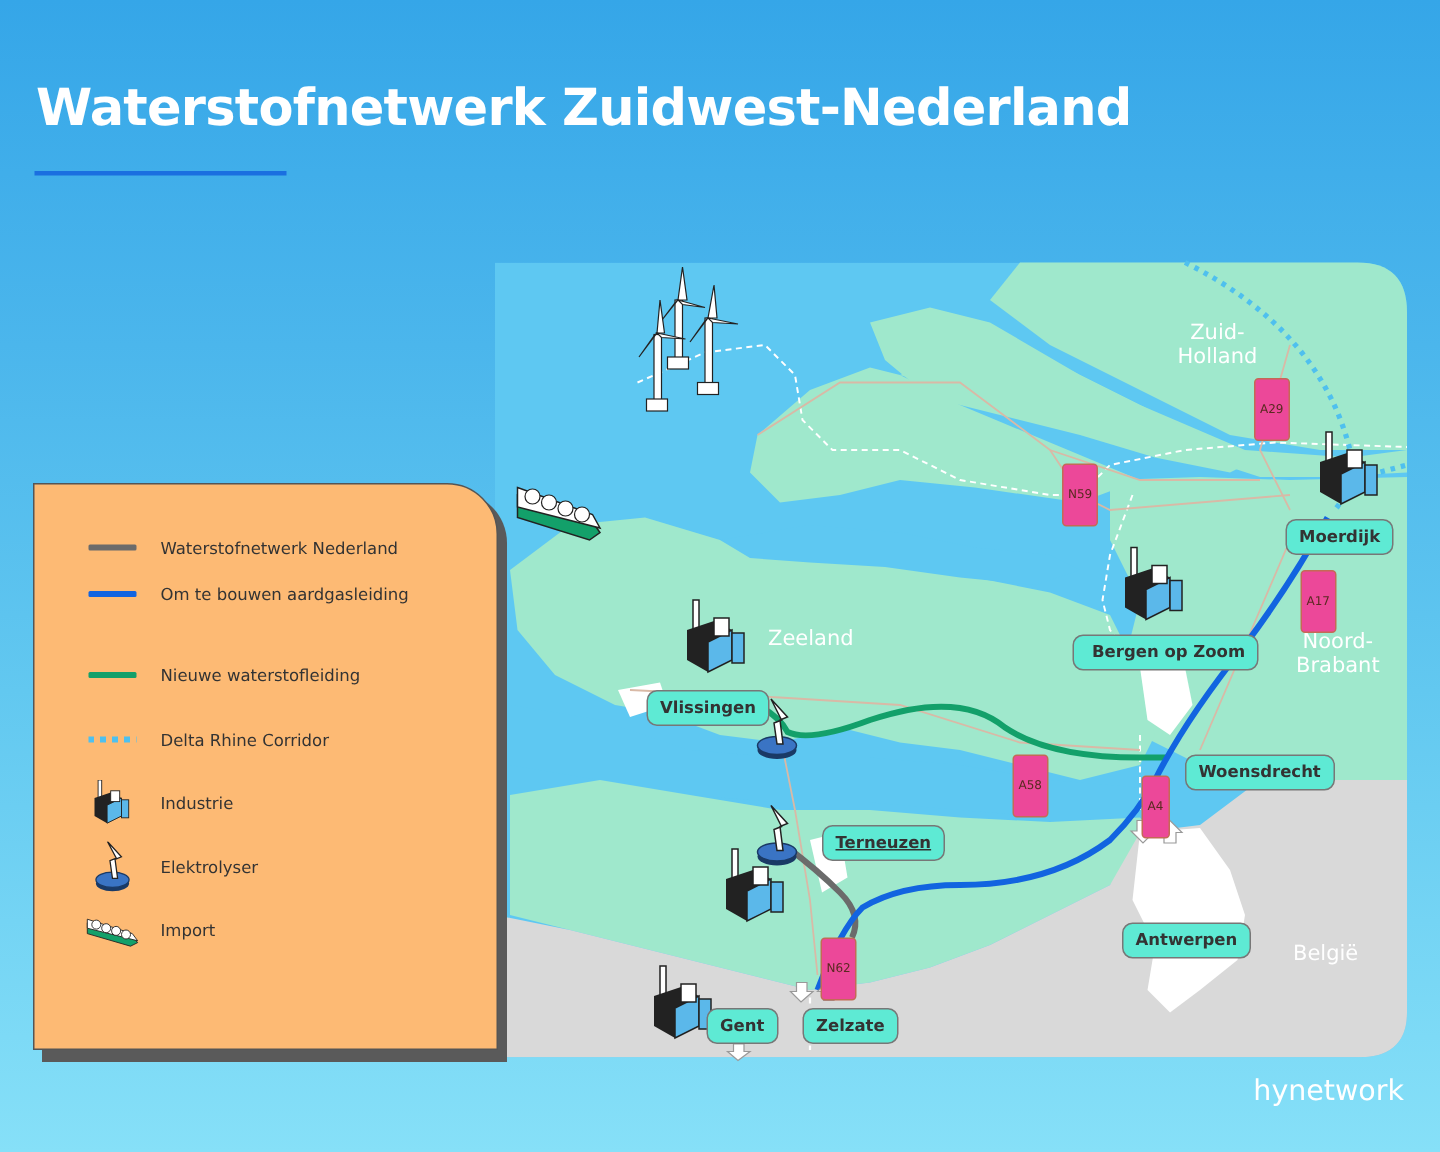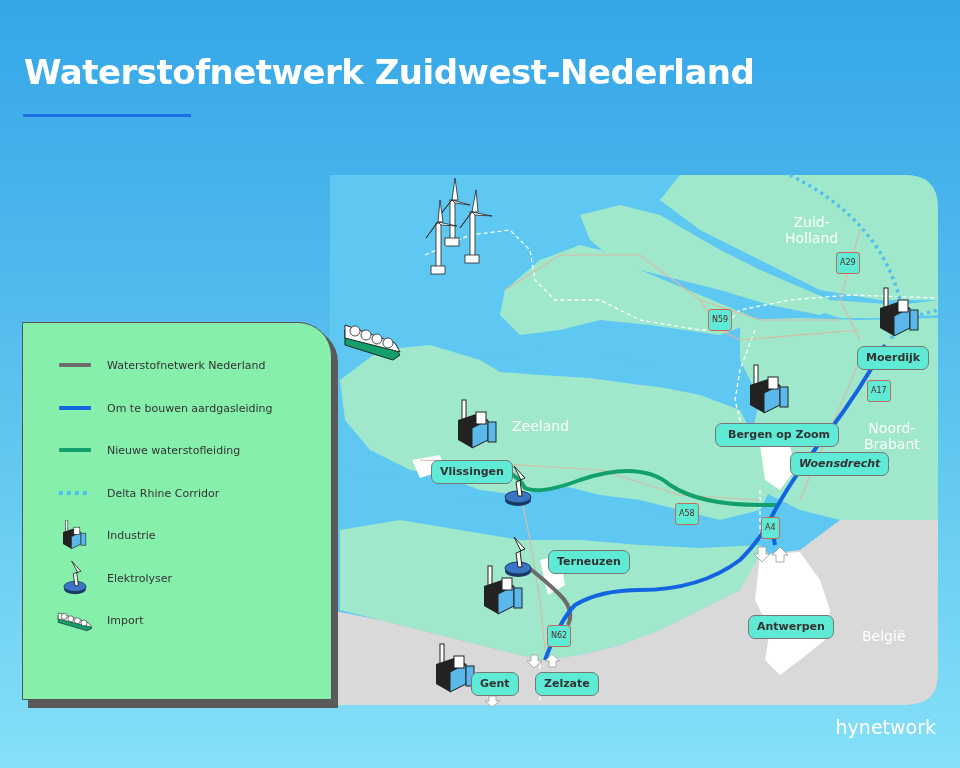--- a/index.html
+++ b/index.html
@@ -16,42 +16,42 @@
   .title-underline {
     position:absolute; left:23px; top:114px; width:168px; height:3px; background:#1a6fe0;
   }
   .map-svg { position:absolute; left:0; top:0; }
   .legend-shadow {
     position:absolute; left:28px; top:328px; width:310px; height:380px;
     background:#5a5a5a; border-top-right-radius:34px;
   }
   .legend {
     position:absolute; left:22px; top:322px; width:310px; height:378px;
-    background:#86efac; border-top-right-radius:34px; border:1px solid #555;
+    background:#fdba74; border-top-right-radius:34px; border:1px solid #555;
     box-sizing:border-box;
   }
   .legend-item {
     position:absolute; left:0; width:100%; height:30px;
     display:flex; align-items:center;
   }
   .legend-symbol { position:absolute; left:34px; width:36px; height:30px; display:flex; align-items:center; justify-content:center; }
   .legend-label {
     position:absolute; left:84px; font-size:11px; color:#333;
     font-family:"DejaVu Sans", sans-serif;
   }
   .line-sym { width:32px; height:4px; border-radius:1px; }
   .dotted-sym { width:32px; height:4px; background: repeating-linear-gradient(90deg, #4fc0ee 0 4px, transparent 4px 8px); }
   .place-label {
     position:absolute; background:#5eead4; border:1.5px solid #777; border-radius:7px;
     font-size:11px; font-weight:bold; color:#333; padding:4px 8px; white-space:nowrap;
     font-family:"DejaVu Sans", sans-serif; line-height:14px;
   }
   .road-label {
-    position:absolute; background:#5eead4; border:1px solid #c46a55; border-radius:3px;
-    font-size:8px; color:#5a2a20; padding:5px 3px; line-height:10px;
+    position:absolute; background:#ec4899; border:1px solid #c46a55; border-radius:3px;
+    font-size:8px; color:#5a2a20; padding:15px 3px; line-height:10px;
     font-family:"DejaVu Sans", sans-serif;
   }
   .region-label {
     position:absolute; color:#ffffff; font-size:14px; text-align:center; line-height:16px;
     font-family:"DejaVu Sans", sans-serif;
   }
   .brand {
     position:absolute; right:24px; top:716px; color:#ffffff; font-size:19px;
     font-family:"DejaVu Sans", sans-serif;
   }
@@ -228,37 +228,37 @@
 <div class="region-label" style="left:862px;top:628px;">België</div>
 
 <div class="road-label" style="left:836px;top:252px;">A29</div>
 <div class="road-label" style="left:708px;top:309px;">N59</div>
 <div class="road-label" style="left:867px;top:380px;">A17</div>
 <div class="road-label" style="left:675px;top:503px;">A58</div>
 <div class="road-label" style="left:761px;top:517px;text-align:right;">A4</div>
 <div class="road-label" style="left:547px;top:625px;">N62</div>
 
 <div class="place-label" style="left:431px;top:460px;">Vlissingen</div>
-<div class="place-label" style="left:548px;top:550px;">Terneuzen</div>
+<div class="place-label" style="left:548px;top:550px;text-decoration:underline;">Terneuzen</div>
 <div class="place-label" style="left:471px;top:672px;">Gent</div>
 <div class="place-label" style="left:535px;top:672px;text-align:center;">Zelzate</div>
 <div class="place-label" style="left:748px;top:615px;">Antwerpen</div>
-<div class="place-label" style="left:790px;top:452px;font-style:italic;">Woensdrecht</div>
+<div class="place-label" style="left:790px;top:503px;">Woensdrecht</div>
 <div class="place-label" style="left:715px;top:423px;padding-left:12px;">Bergen op Zoom</div>
 <div class="place-label" style="left:857px;top:346px;">Moerdijk</div>
 
 <div class="legend-shadow"></div>
 <div class="legend">
   <div class="legend-item" style="top:27px;">
     <div class="legend-symbol">
         <div class="line-sym" style="background:#6b6b6b;"></div>
       </div>
     <span class="legend-label">Waterstofnetwerk Nederland</span>
   </div>
-  <div class="legend-item" style="top:70px;">
+  <div class="legend-item" style="top:58px;">
     <div class="legend-symbol">
         <div class="line-sym" style="background:#1264e0;"></div>
       </div>
     <span class="legend-label">Om te bouwen aardgasleiding</span>
   </div>
   <div class="legend-item" style="top:112px;">
     <div class="legend-symbol">
         <div class="line-sym" style="background:#13a06a;"></div>
       </div>
     <span class="legend-label">Nieuwe waterstofleiding</span>

